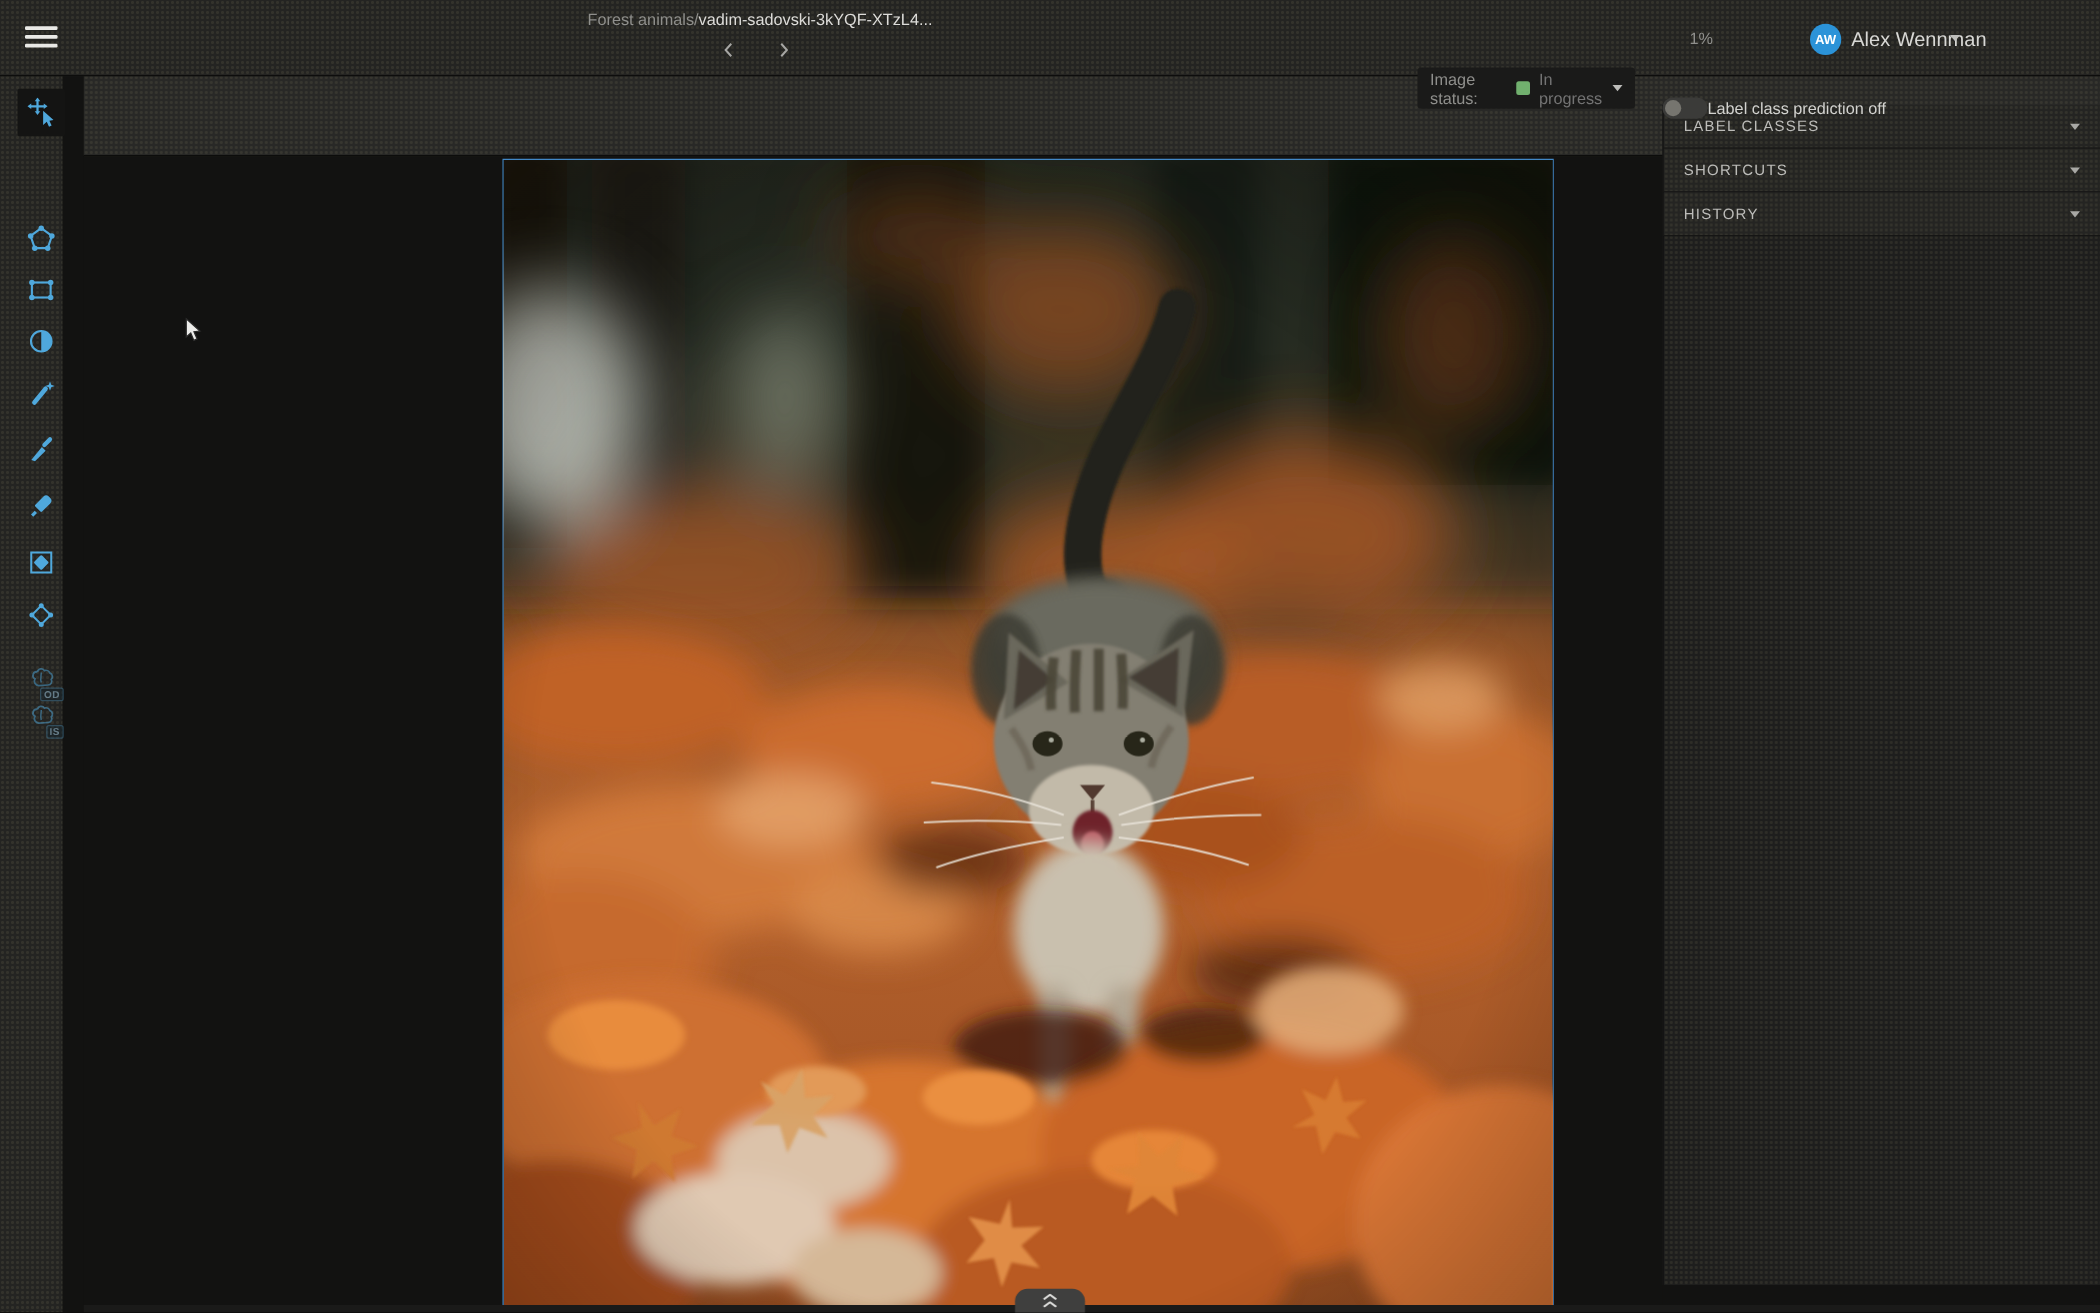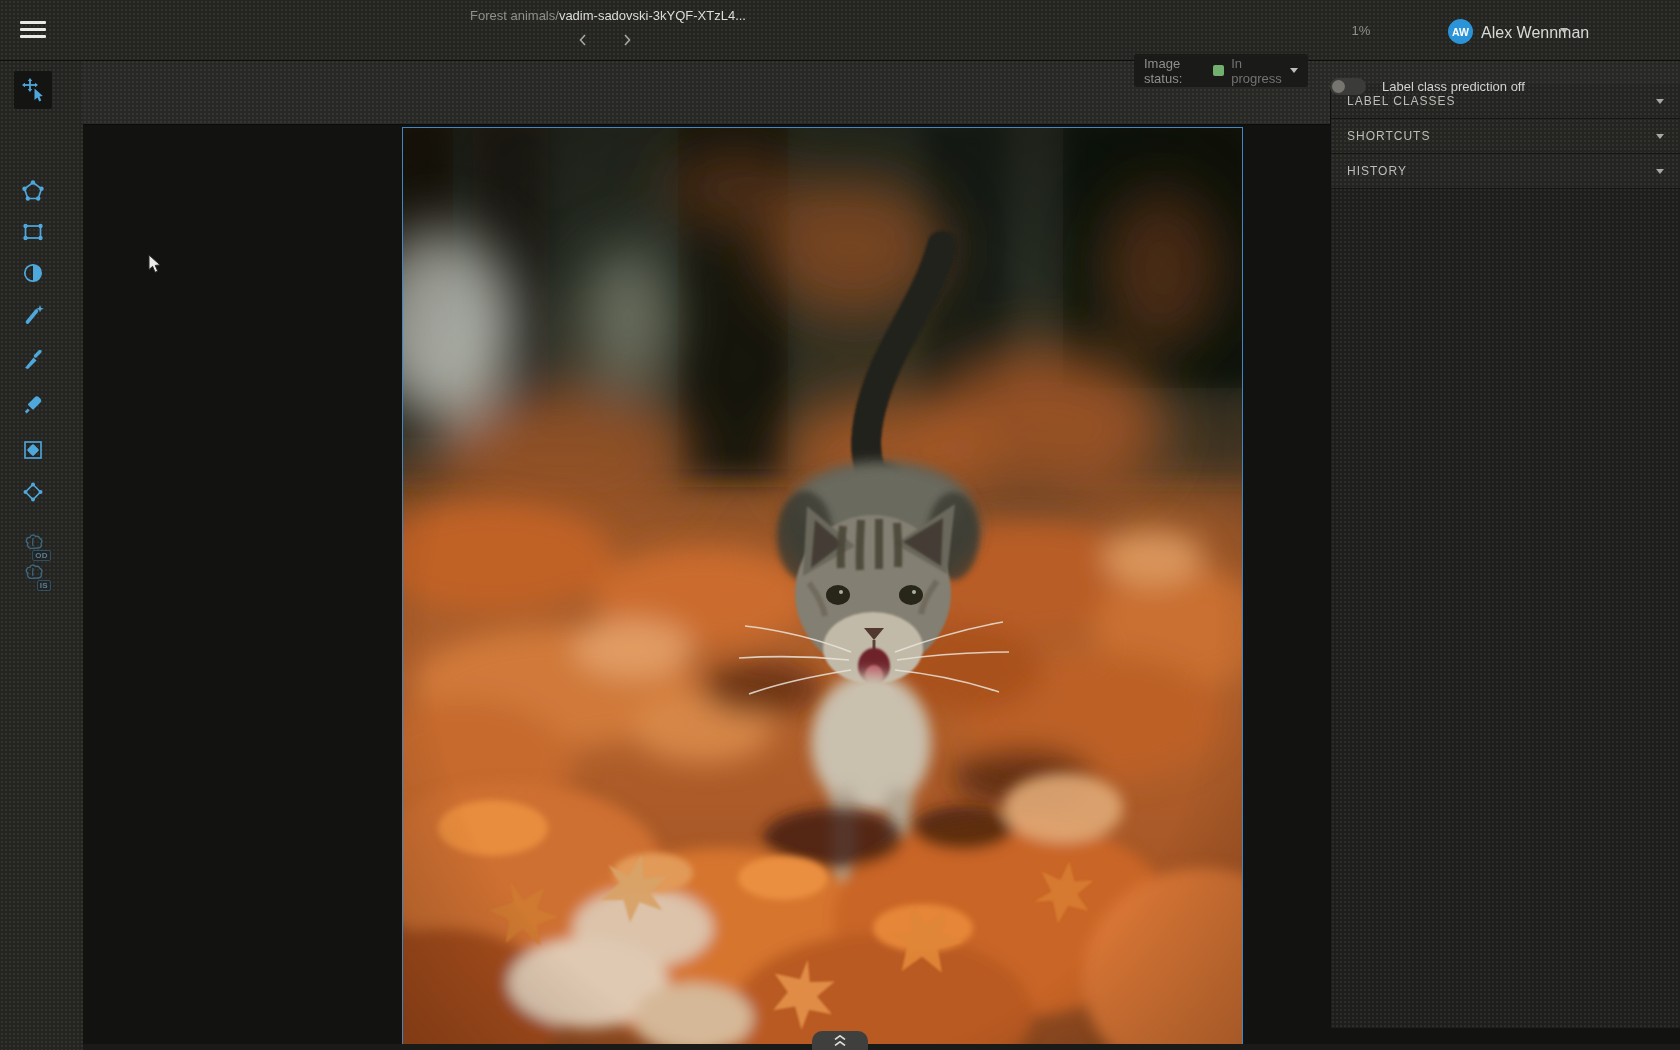--- a/index.html
+++ b/index.html
@@ -30,24 +30,24 @@
       display:flex;align-items:center;justify-content:center;font-size:10.5px;font-weight:bold;color:#fff;}
   .user-name{left:1481px;top:24px;font-size:16px;color:#d8d8d5;}
   .user-chip{left:1440px;top:14px;width:150px;height:34px;cursor:pointer;}
   .user-caret{left:1560px;top:28px;}
 
   
   .band{left:67px;top:60px;width:1613px;height:64px;background-color:#282826;border-bottom:1px solid #0c0c0b;z-index:2;}
   .pred-row{left:1330px;top:76px;height:20px;display:flex;align-items:center;z-index:6;}
   .toggle{width:36px;height:17px;border-radius:9px;background:#3b3b39;position:relative;flex:0 0 auto;cursor:pointer;}
   .toggle .knob{position:absolute;left:2px;top:2px;width:13px;height:13px;border-radius:50%;background:#76756f;}
-  .pred-label{margin-left:16px;font-size:13px;color:#d2d2cf;white-space:nowrap;}
-
-  
-  .rail{left:0;top:60px;width:83px;height:990px;background-color:#242422;z-index:4;}
+  .pred-label{font-size:13px;color:#d2d2cf;white-space:nowrap;}
+
+  
+  .rail{left:0;top:60px;width:50px;height:990px;background-color:#242422;z-index:4;}
   .tool{position:absolute;left:14px;width:38px;height:38px;display:flex;align-items:center;justify-content:center;cursor:pointer;border-radius:2px;}
   .tool.selected{background:#141413;}
   .tool.dim{opacity:0.5;}
   .tool svg{display:block;}
   .tool .badge{position:absolute;right:1px;bottom:2px;font-size:8px;font-weight:bold;letter-spacing:.4px;
       color:#9ecbe6;background:#16242c;border:1px solid #3e7697;border-radius:2px;padding:0 2px;line-height:9px;}
 
   
   .canvas{left:67px;top:124px;width:1263px;height:920px;background-color:#121211;z-index:1;}
   .photo{position:absolute;left:335px;top:3px;width:841px;height:918px;border:1px solid #4187c6;box-sizing:border-box;}

